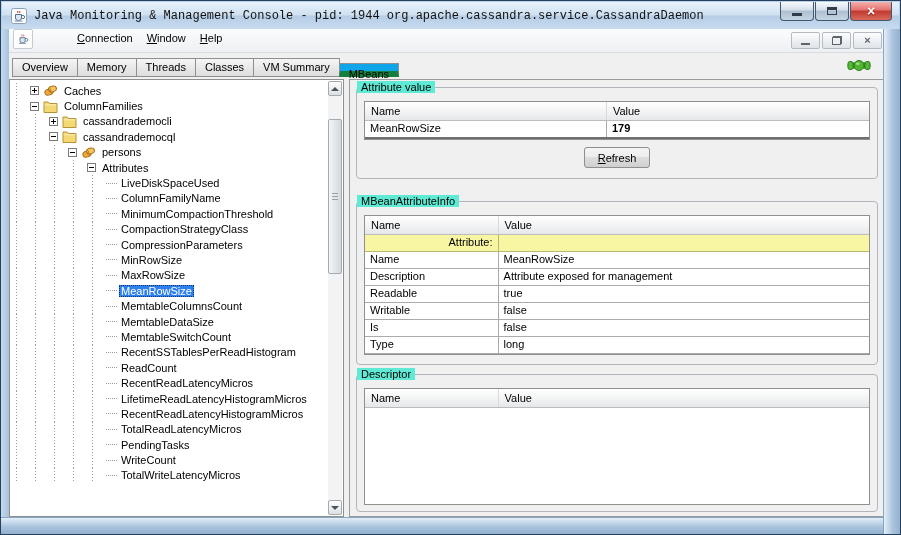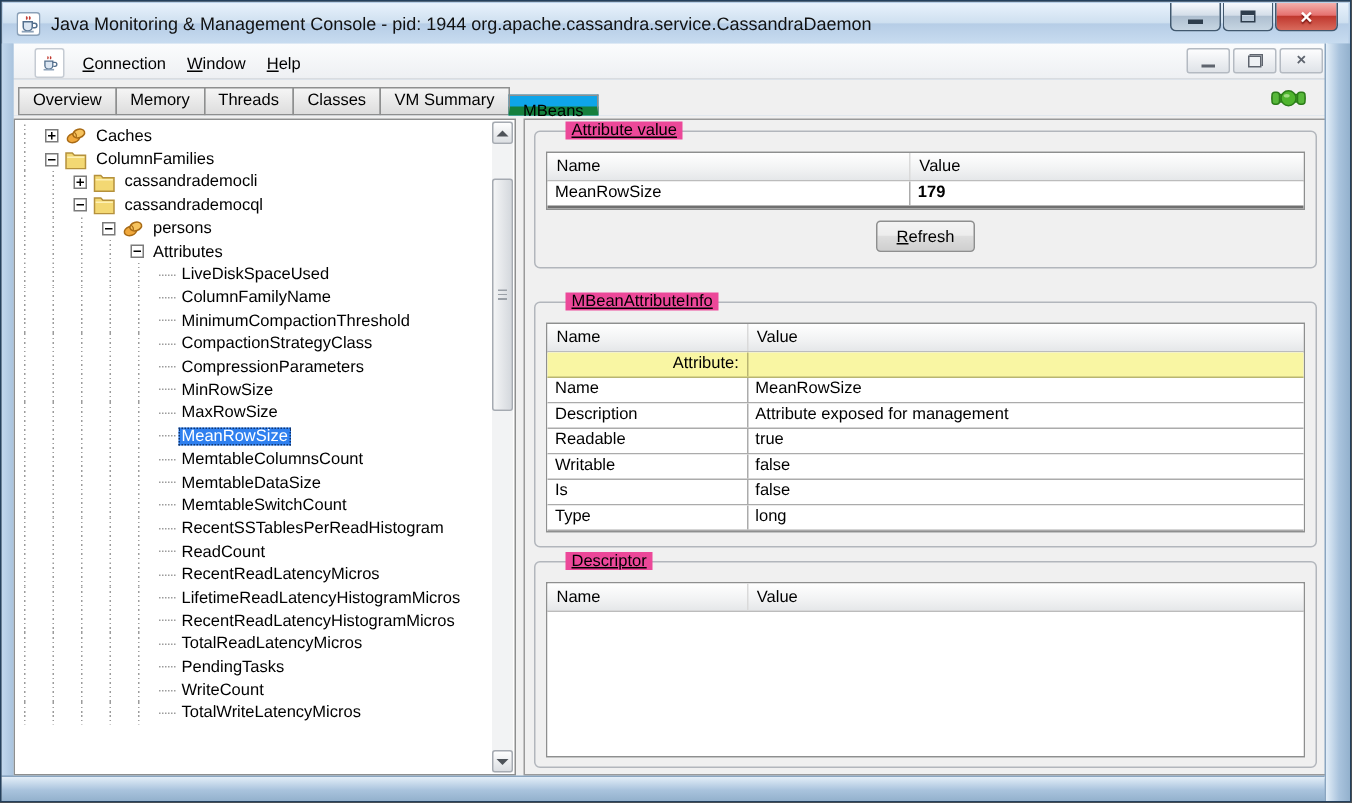--- a/index.html
+++ b/index.html
@@ -13,39 +13,39 @@
     font-size: 11px; color: #000;
   }
 
   
   .titlebar {
     position: absolute; left: 1px; top: 1px; right: 1px; height: 27px;
     background: linear-gradient(#e8f2fc, #cfe0f0 48%, #b6cde6 52%, #c8dcf0);
     display: flex; align-items: center; padding-left: 9px;
   }
   .app-icon16 { width: 16px; height: 16px; flex: none; }
-  .title-text { margin-left: 7px; font-size: 12px; color: #111; white-space: nowrap; }
+  .title-text { margin-left: 7px; font-size: 12px; color: #111; white-space: nowrap; font-family: Liberation Mono, monospace; }
   .win-buttons { position: absolute; top: 0; right: 7px; display: flex; }
   .wbtn {
     width: 34px; height: 19px; margin-left: 1px;
     border: 1px solid #41586e; border-top: none; border-radius: 0 0 4px 4px;
     background: linear-gradient(#f7fafd, #d4dee9 45%, #aebfd0 50%, #c6d5e2);
     display: flex; align-items: center; justify-content: center;
   }
   .wbtn.close-btn { width: 42px; background: linear-gradient(#f4b0ac, #e5716f 45%, #c0392f 50%, #d96a5c); }
   .glyph-min { width: 10px; height: 3px; background: #2e3d4c; margin-top: 6px; }
   .glyph-max { width: 10px; height: 8px; border: 1px solid #2e3d4c; border-top-width: 3px; background: transparent; }
   .glyph-close { color: #fff; font-weight: bold; font-size: 14px; line-height: 14px; text-shadow: 0 1px 1px #7c1612; }
 
   
   .menubar {
     position: absolute; left: 8px; top: 28px; width: 876px; height: 24px;
     background: linear-gradient(#fbfcfd, #eef0f3);
     border-bottom: 1px solid #d9dce0;
-    display: flex; align-items: flex-end; padding-left: 14px;
+    display: flex; align-items: flex-start; padding-left: 4px; gap: 32px;
   }
   .menu-appicon { width: 20px; height: 20px; border: 1px solid #c5cbd3; background: #fff; border-radius: 2px;
     display: flex; align-items: center; justify-content: center; margin-right: 5px; }
   .menu-item { padding: 3px 7px; cursor: default; }
   .inner-buttons { position: absolute; right: 3px; top: 3px; display: flex; }
   .ibtn {
     width: 29px; height: 17px; margin-left: 2px;
     border: 1px solid #b4bac2; border-radius: 2px;
     background: linear-gradient(#fdfdfe, #dfe3e8);
     display: flex; align-items: center; justify-content: center; color: #5e646e;
@@ -111,21 +111,21 @@
     background-image: repeating-linear-gradient(to bottom, #9aa0a7 0 1px, transparent 1px 3px); }
 
   .splitter { flex: none; width: 5px; background: #f0f0f0; }
 
   
   .right-panel {
     flex: 1; margin: 2px 0; border: 1px solid #9a9a9a; background: #f0f0f0;
     padding: 2px 6px; display: flex; flex-direction: column; min-width: 0;
   }
   .groupbox { position: relative; border: 1px solid #b2b6bc; border-radius: 4px; padding: 13px 7px 6px; }
-  .gb-title { position: absolute; top: -7px; left: 20px; background: #ec4899; padding: 0 4px; text-decoration: underline; }
+  .gb-title { position: absolute; top: -7px; left: 0; background: #5eead4; padding: 0 4px; }
   .gb-av   { margin-top: 5px; height: 92px; }
   .gb-info { margin-top: 22px; height: 164px; }
   .gb-desc { margin-top: 9px; flex: 1; margin-bottom: 2px; display: flex; flex-direction: column; justify-content: center; }
   .gb-desc .jtable { flex: 1; }
 
   
   .jtable { border: 1px solid #8e8f8f; background: #fff; display: flex; flex-direction: column; }
   .jt-header { display: flex; height: 19px; flex: none;
     background: linear-gradient(#ffffff, #f1f2f3 60%, #e5e7e9); border-bottom: 1px solid #bcbcbc; }
   .jt-hcell { padding: 3px 6px; border-right: 1px solid #dadada; overflow: hidden; }

